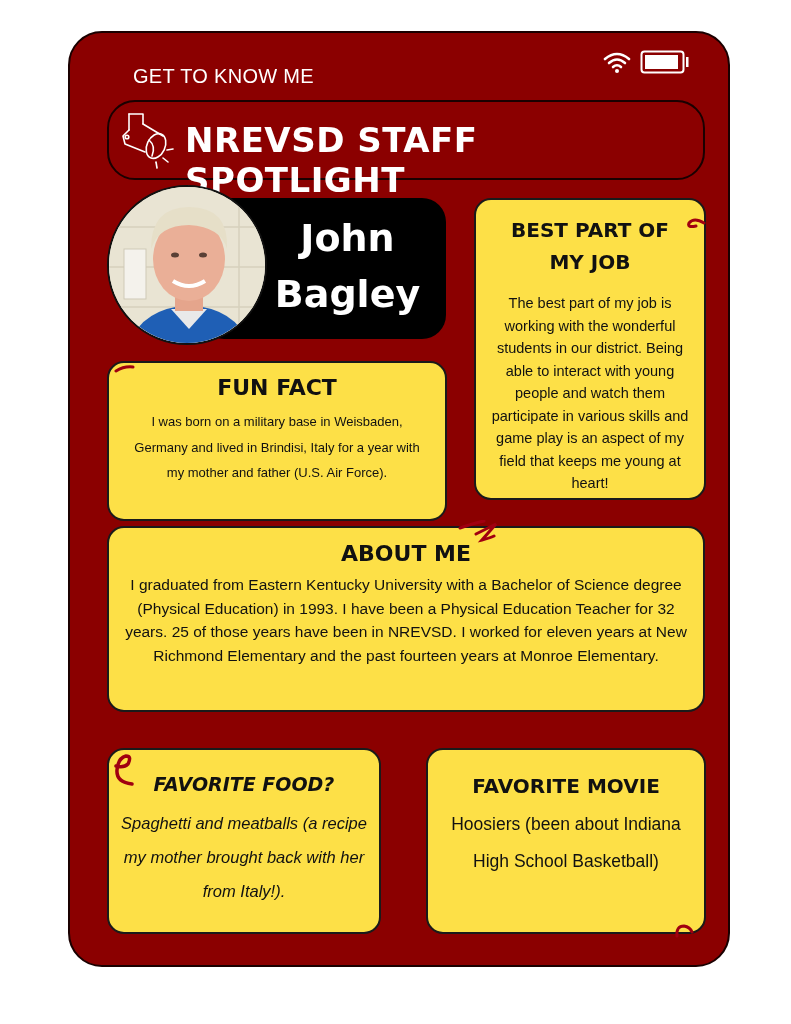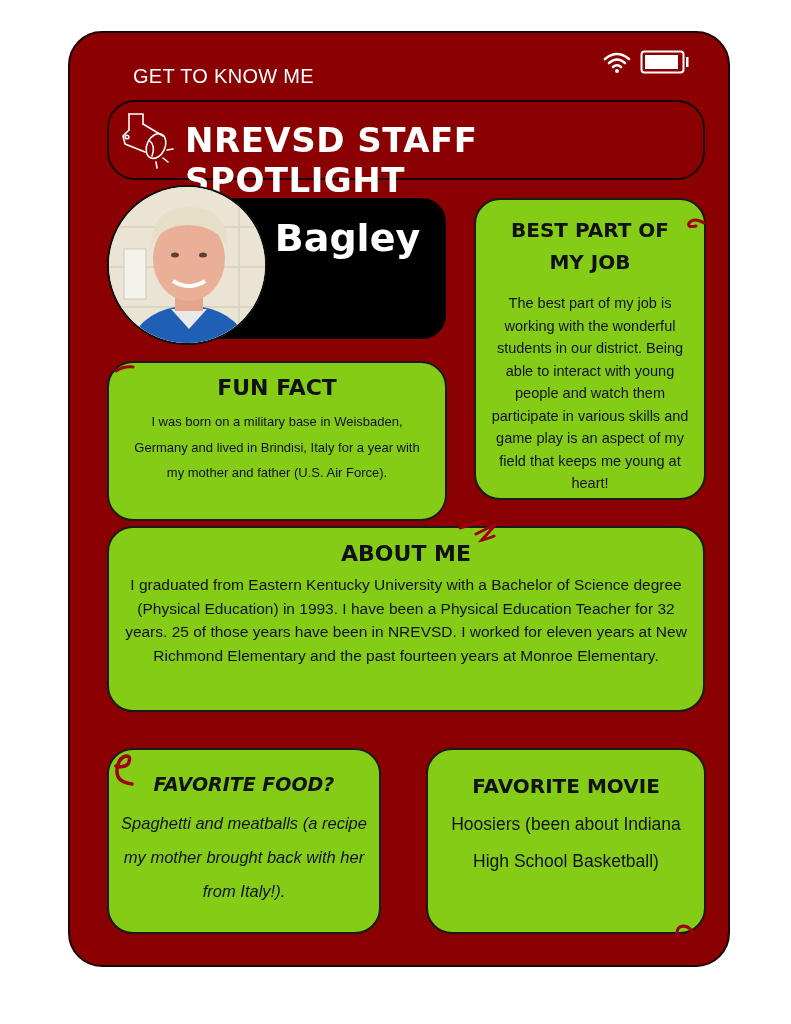--- a/index.html
+++ b/index.html
@@ -32,21 +32,21 @@
   .name-text {
     position: absolute; left: 250px; top: 210px; width: 195px; text-align: center;
     color: #fff; font-family: "DejaVu Sans", sans-serif; font-weight: bold; font-size: 38px; line-height: 56px;
   }
   .avatar {
     position: absolute; left: 107px; top: 185px; width: 160px; height: 160px;
     border-radius: 50%; border: 2px solid #111; box-sizing: border-box; overflow: hidden;
     background: #ece7d6;
   }
   .card {
-    position: absolute; background: #84cc16; border: 2px solid #1a1a1a; border-radius: 26px;
+    position: absolute; background: #fde047; border: 2px solid #1a1a1a; border-radius: 17px;
     box-sizing: border-box; text-align: center; color: #111;
   }
   .card h2 {
     margin: 0; font-family: "DejaVu Sans", sans-serif; font-weight: bold; color: #111;
   }
   .card p { margin: 0; font-family: "Liberation Sans", sans-serif; color: #111; }
   #best { left: 474px; top: 198px; width: 232px; height: 302px; }
   #best h2 { font-size: 20px; line-height: 32px; margin-top: 14px; }
   #best p { font-size: 14.5px; line-height: 22.5px; margin-top: 14px; padding: 0 6px; }
   #fun { left: 107px; top: 361px; width: 340px; height: 160px; }
@@ -95,20 +95,21 @@
       <path d="M48 44 L54 43"></path>
       <path d="M44 52 L49 56"></path>
       <path d="M37 56 L38 62"></path>
     </g>
   </svg>
   <div class="banner-title">NREVSD STAFF SPOTLIGHT</div>
 </div>
 
 <div class="name-tag"></div>
 <div class="name-text">
+  <div>John</div>
   <div>Bagley</div>
 </div>
 
 <div class="avatar">
   <svg width="160" height="160" viewBox="0 0 160 160">
     <rect x="0" y="0" width="160" height="160" fill="#e9e4d3"></rect>
     <g stroke="#d6d0bc" stroke-width="1.5">
       <line x1="0" y1="40" x2="160" y2="40"></line>
         <line x1="0" y1="80" x2="160" y2="80"></line>
       <line x1="0" y1="120" x2="160" y2="120"></line>

